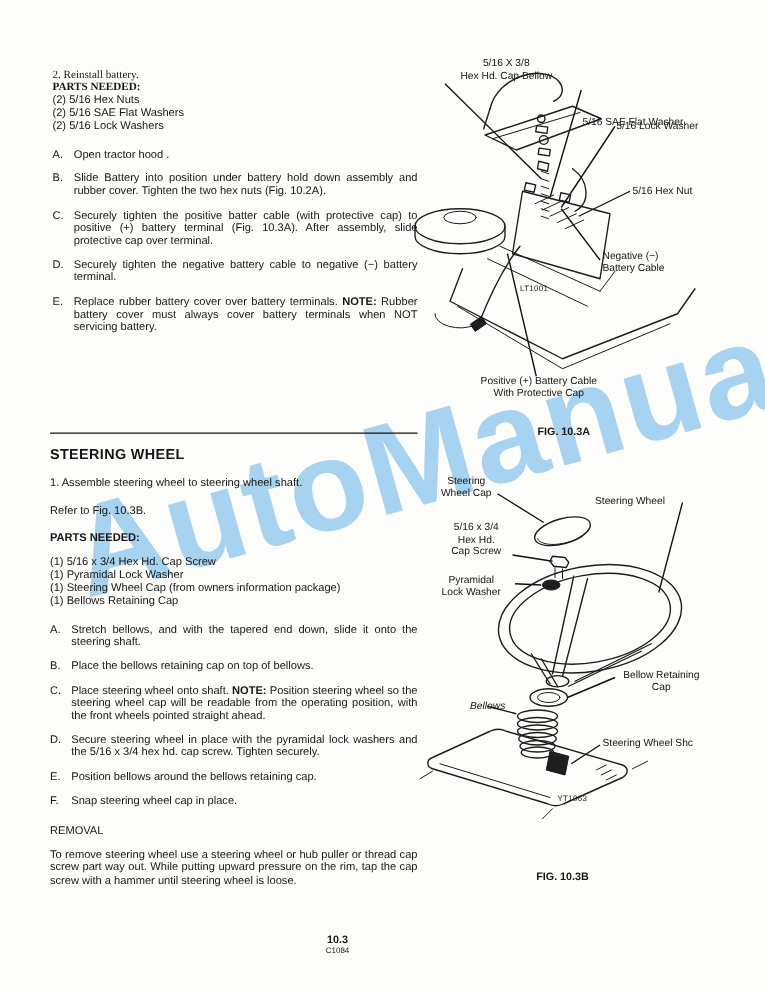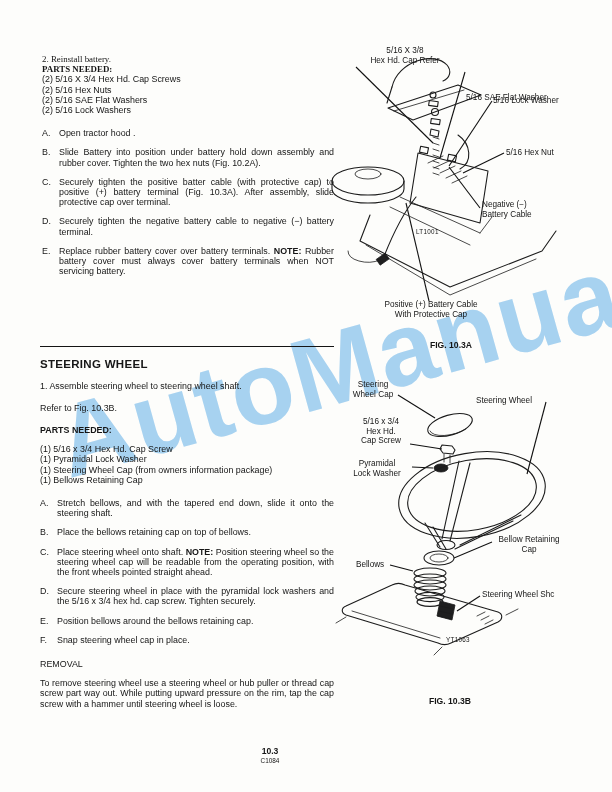--- a/index.html
+++ b/index.html
@@ -61,21 +61,20 @@
 
   <div class="watermark">AutoManual</div>
 
   <div class="layer">
 
     <div class="col-left">
       <p>2.  Reinstall battery.</p>
 
       <p class="bold mt10">PARTS NEEDED:</p>
       <div>
-        <div class="parts-line">(2) 5/16 X 3/4 Hex Hd. Cap Screws</div>
         <div class="parts-line">(2) 5/16 Hex Nuts</div>
         <div class="parts-line">(2) 5/16 SAE Flat Washers</div>
         <div class="parts-line">(2) 5/16 Lock Washers</div>
       </div>
 
       <div class="steps">
         <div class="step">
           <span class="letter">A.</span>
           <span class="stext">Open tractor hood .</span>
         </div>
@@ -188,21 +187,21 @@
       <rect class="dark" x="47" y="211" width="11" height="7" transform="rotate(-35 52 214)"></rect>
 
       <path class="ln-thin" d="M70,152 L150,188 M60,162 L140,200 M150,188 L162,172"></path>
       <path class="ln" d="M40,170 L30,196 L120,242 L212,206 L226,186"></path>
       <path class="ln-thin" d="M36,200 L120,250 L206,214"></path>
       <path class="ln-thin" d="M18,206 a20,11 0 0 0 32,9"></path>
     </svg>
 
     <div class="flabel center" style="left:352px; top:46px; width:106px;">
       <div>5/16 X 3/8</div>
-      <div>Hex Hd. Cap Refer</div>
+      <div>Hex Hd. Cap Bellow</div>
     </div>
     <div class="flabel" style="left:466px; top:68px;margin-top:25px;">5/16 SAE Flat Washer</div>
     <div class="flabel" style="left:493px; top:96px;">5/16 Lock Washer</div>
     <div class="flabel" style="left:506px; top:148px;">5/16 Hex Nut</div>
     <div class="flabel" style="left:482px; top:200px;">
       <div>Negative (−)</div>
       <div>Battery Cable</div>
     </div>
     <div class="draw-code" style="left:416px; top:228px;">LT1001</div>
     <div class="flabel center" style="left:356px; top:300px; width:150px;">
@@ -264,21 +263,21 @@
       <div>Cap Screw</div>
     </div>
     <div class="flabel center" style="left:346px; top:459px; width:62px;">
       <div>Pyramidal</div>
       <div>Lock Washer</div>
     </div>
     <div class="flabel center" style="left:492px; top:535px; width:74px;">
       <div>Bellow Retaining</div>
       <div>Cap</div>
     </div>
-    <div class="flabel" style="left:356px; top:560px;">Bellows</div>
+    <div class="flabel" style="left:376px; top:560px;font-style:italic;">Bellows</div>
     <div class="flabel" style="left:482px; top:590px;">Steering Wheel Shc</div>
     <div class="draw-code" style="left:446px; top:636px;">YT1063</div>
     <div class="fig-caption" style="left:400px; top:696px; width:100px;">FIG. 10.3B</div>
 
     <div class="footer">
       <div class="pnum">10.3</div>
       <div class="dcode">C1084</div>
     </div>
 
   </div>

